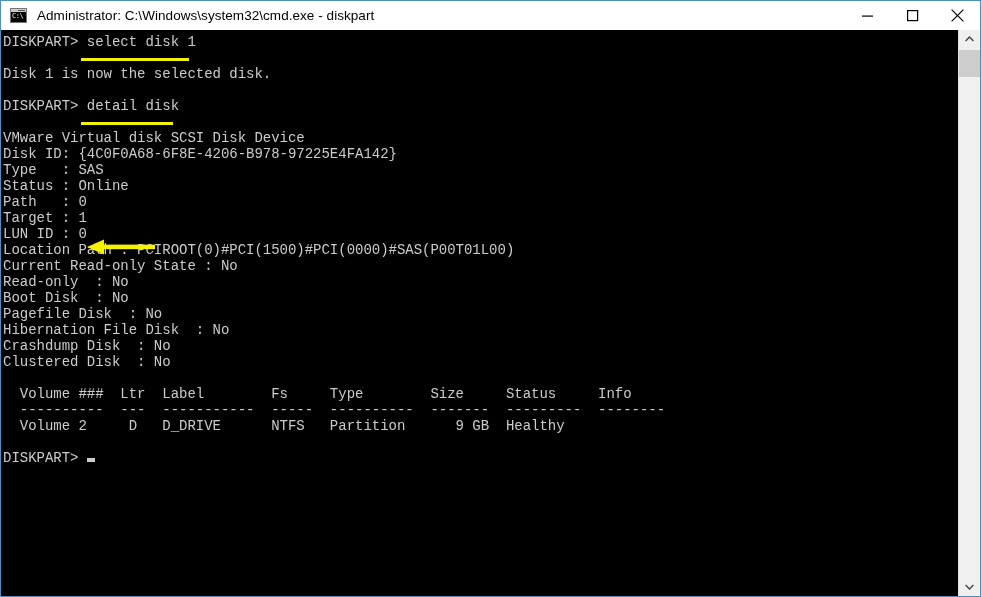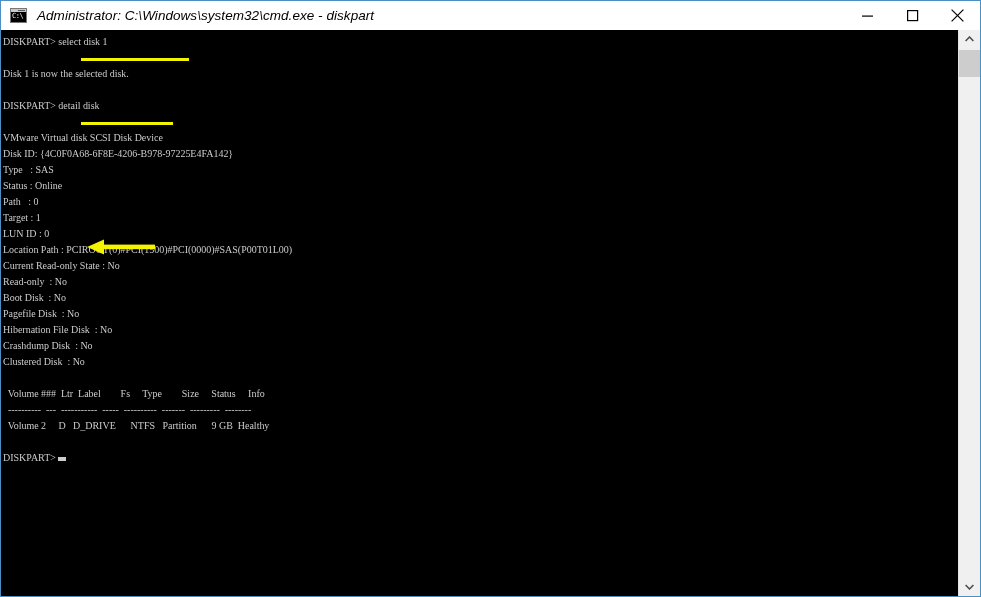--- a/index.html
+++ b/index.html
@@ -65,21 +65,20 @@
     font-size: 7px;
     line-height: 9px;
     color: #e8e8e8;
     letter-spacing: -0.5px;
   }
   #title-text {
     font-size: 13.5px;
     color: #000000;
     white-space: nowrap;
     letter-spacing: 0.05px;
-    font-style: italic;
   }
 
   #winbuttons {
     position: absolute;
     right: 0; top: 0;
     height: 29px;
     display: flex;
   }
   .winbtn {
     width: 45px;
@@ -98,22 +97,22 @@
     width: 957px;
     height: 566px;
     background: #000000;
     overflow: hidden;
   }
   #screen {
     position: absolute;
     left: 0;
     top: 0;
     padding: 4px 0 0 2px;
-    font-family: Liberation Serif, serif;
-    font-size: 10px;
+    font-family: Liberation Mono, monospace;
+    font-size: 14px;
     line-height: 16px;
     color: #cccccc;
     white-space: pre;
     letter-spacing: -0.02px;
   }
   .line { height: 16px; }
   .blank { height: 16px; }
 
   .cursor {
     display: inline-block;

